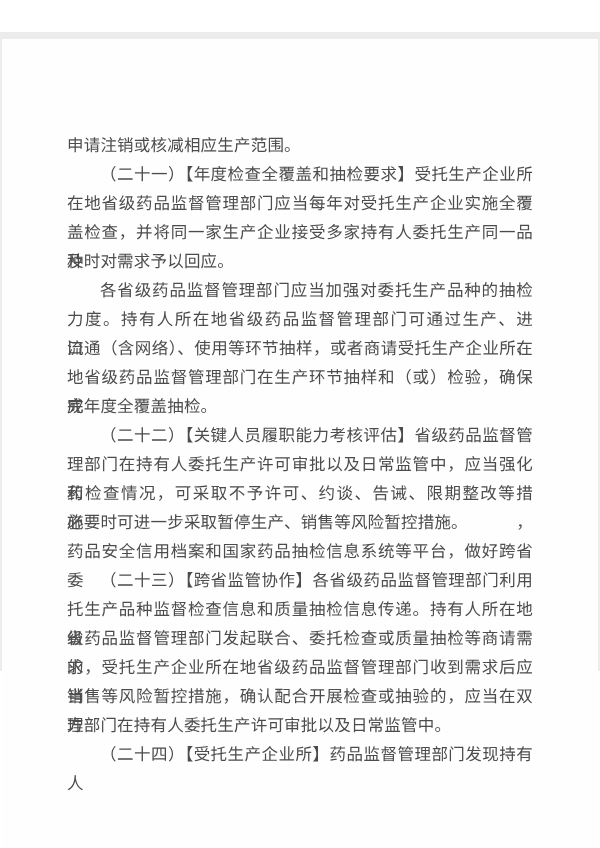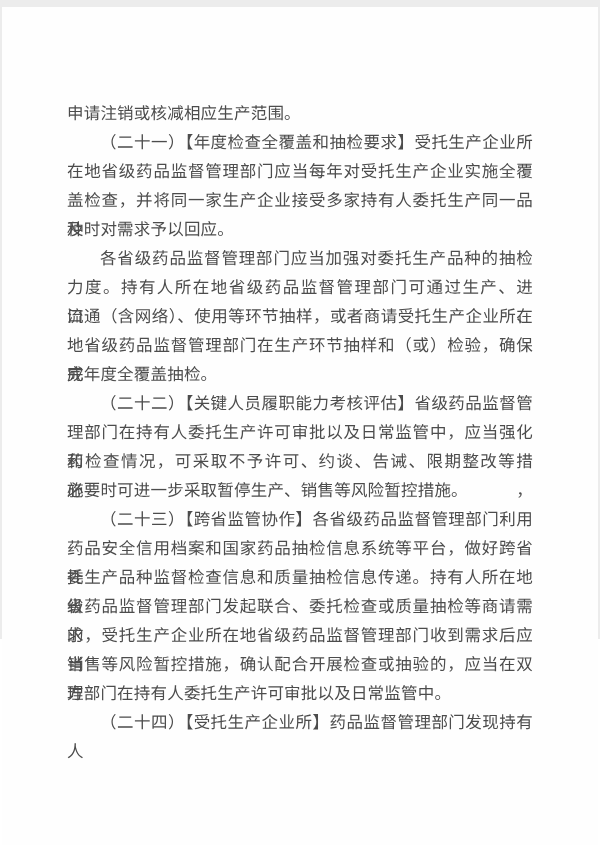--- a/index.html
+++ b/index.html
@@ -9,20 +9,21 @@
   body {
     width: 600px;
     height: 848px;
     overflow: hidden;
   }
   .viewport {
     position: relative;
     width: 600px;
     height: 639px;
     background: #ececec;
+    margin-top: 32px;
   }
   .paper {
     position: absolute;
     left: 2px;
     top: 7px;
     width: 596px;
     height: 838px;
     background: #fefefe;
   }
   .text-block {
@@ -61,22 +62,22 @@
         <div class="line end">及时对需求予以回应。</div>
         <div class="line indent">各省级药品监督管理部门应当加强对委托生产品种的抽检</div>
         <div class="line">力度。持有人所在地省级药品监督管理部门可通过生产、进口、</div>
         <div class="line">流通（含网络）、使用等环节抽样，或者商请受托生产企业所在</div>
         <div class="line">地省级药品监督管理部门在生产环节抽样和（或）检验，确保完</div>
         <div class="line end">成年度全覆盖抽检。</div>
         <div class="line indent">（二十二）【关键人员履职能力考核评估】省级药品监督管</div>
         <div class="line">理部门在持有人委托生产许可审批以及日常监管中，应当强化药</div>
         <div class="line">和检查情况，可采取不予许可、约谈、告诫、限期整改等措施，</div>
         <div class="line end">必要时可进一步采取暂停生产、销售等风险暂控措施。</div>
+        <div class="line">药品安全信用档案和国家药品抽检信息系统等平台，做好跨省委</div>
         <div class="line indent">（二十三）【跨省监管协作】各省级药品监督管理部门利用</div>
-        <div class="line">药品安全信用档案和国家药品抽检信息系统等平台，做好跨省委</div>
         <div class="line">托生产品种监督检查信息和质量抽检信息传递。持有人所在地省</div>
         <div class="line">级药品监督管理部门发起联合、委托检查或质量抽检等商请需求</div>
         <div class="line">的，受托生产企业所在地省级药品监督管理部门收到需求后应当</div>
         <div class="line">销售等风险暂控措施，确认配合开展检查或抽验的，应当在双方</div>
         <div class="line end">理部门在持有人委托生产许可审批以及日常监管中。</div>
         <div class="line indent">（二十四）【受托生产企业所】药品监督管理部门发现持有人</div>
       </div>
   </div>
 </div>
 

